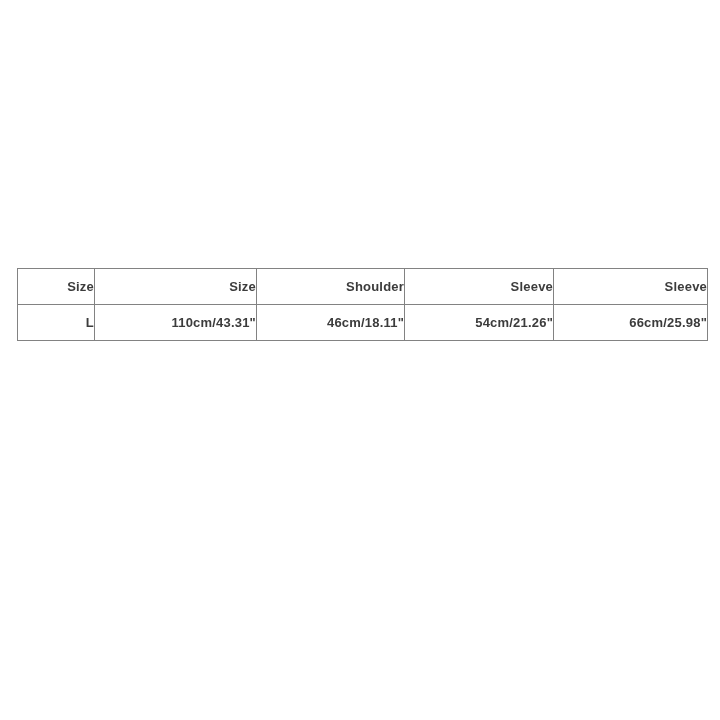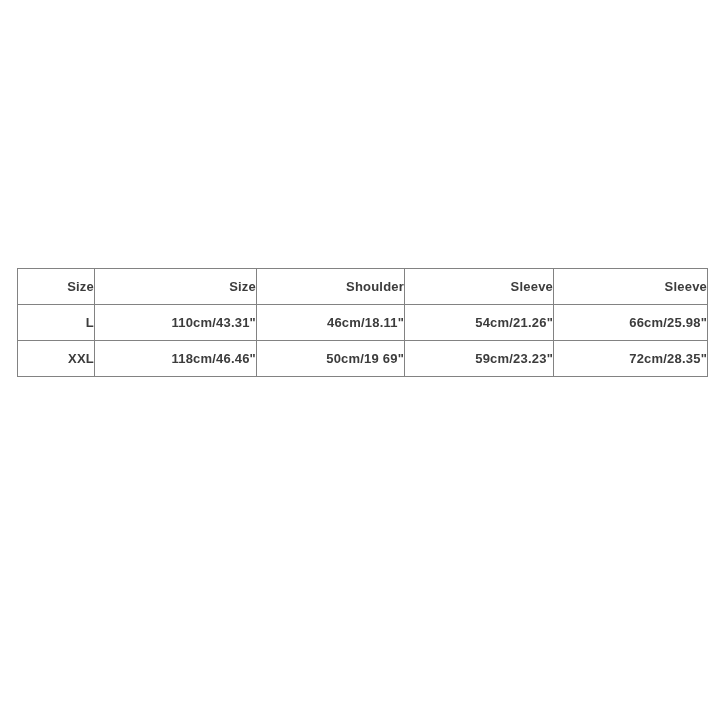--- a/index.html
+++ b/index.html
@@ -67,22 +67,15 @@
       </tr>
     </thead>
     <tbody>
       <tr>
         <td>L</td>
         <td>110cm/43.31"</td>
         <td>46cm/18.11"</td>
         <td>54cm/21.26"</td>
         <td>66cm/25.98"</td>
       </tr>
-      <tr>
-        <td>XXL</td>
-        <td>118cm/46.46"</td>
-        <td>50cm/19 69"</td>
-        <td>59cm/23.23"</td>
-        <td>72cm/28.35"</td>
-      </tr>
     </tbody>
   </table>
 </div>
 
 </body></html>

